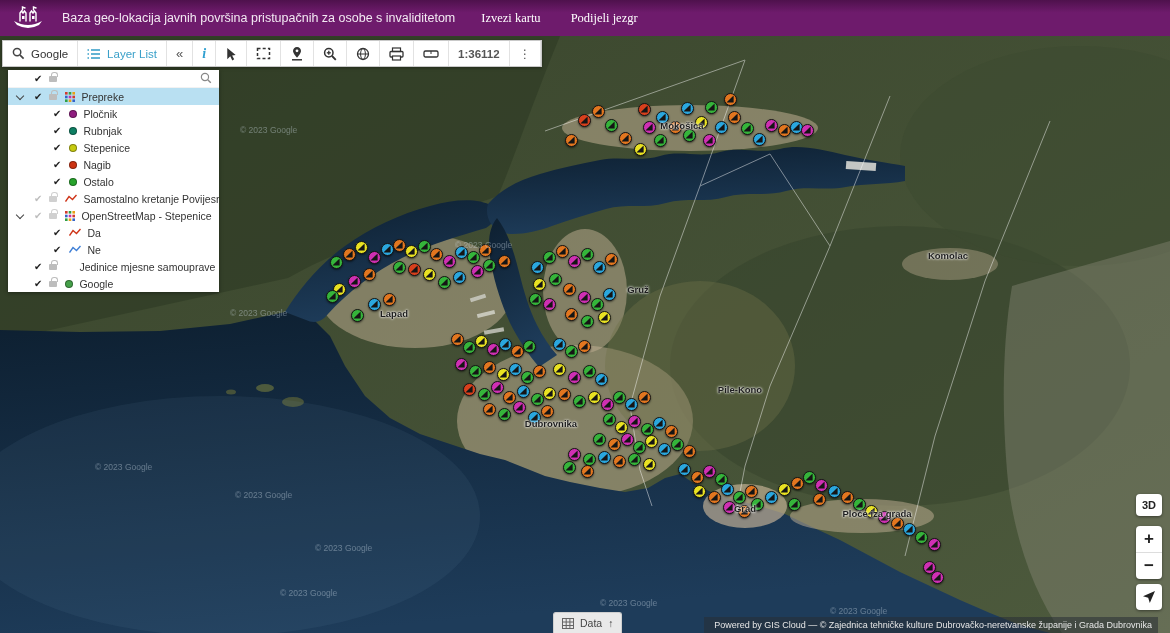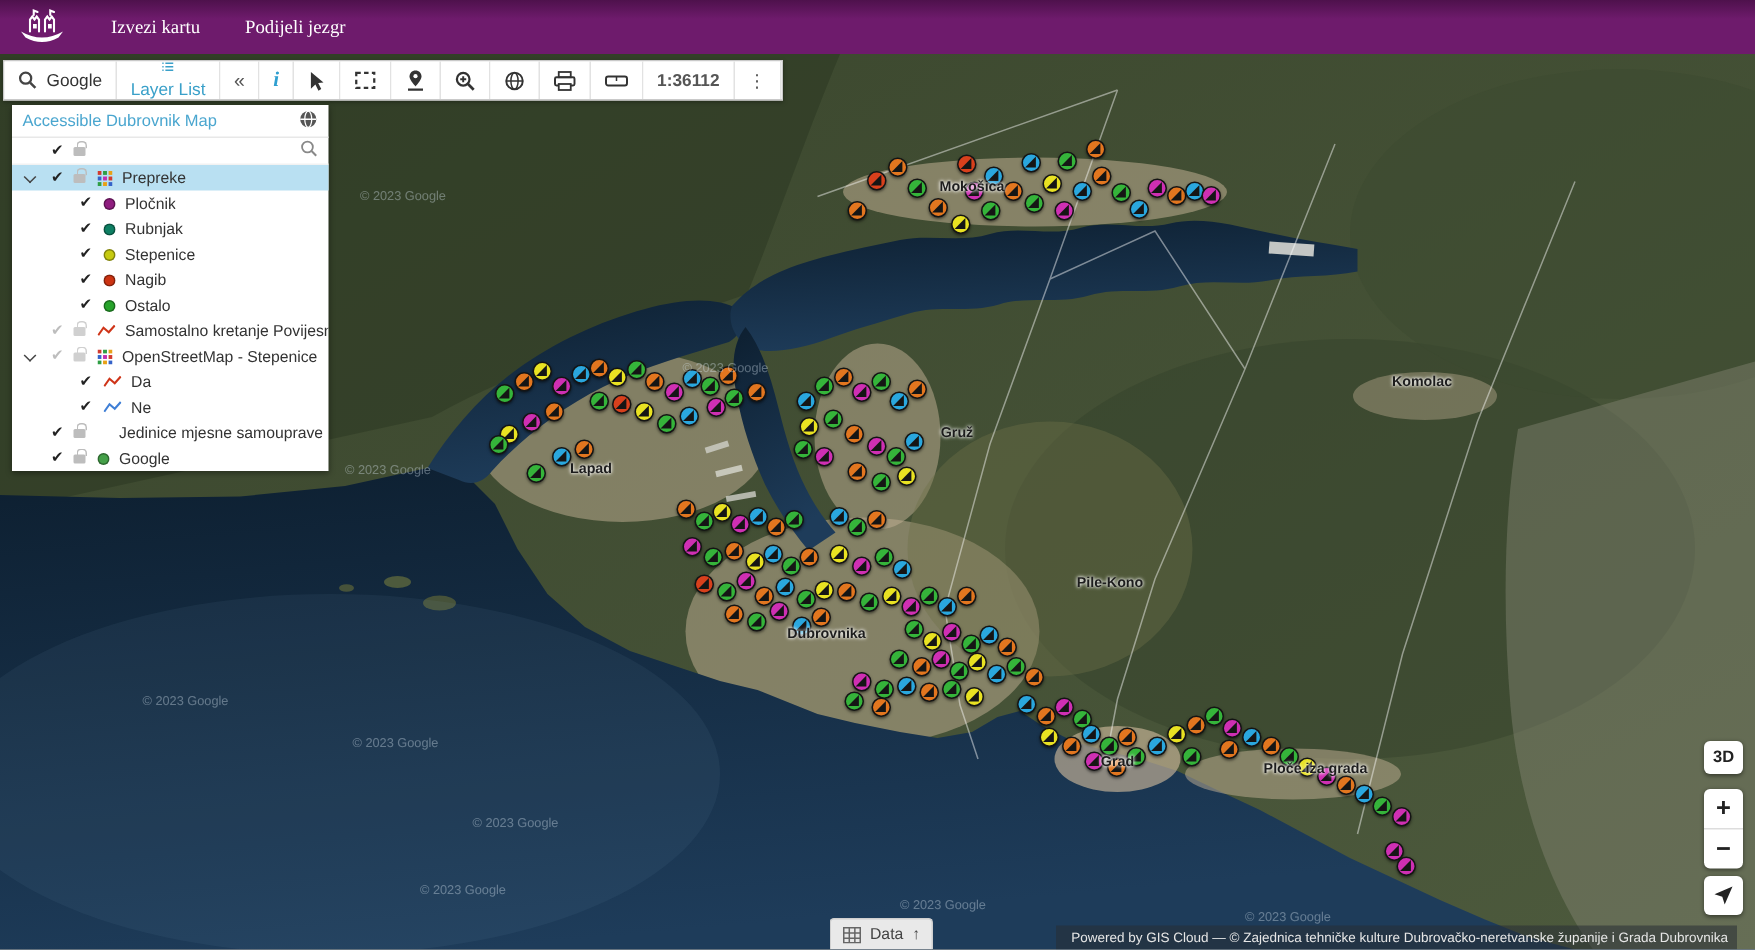--- a/index.html
+++ b/index.html
@@ -25,21 +25,21 @@
   .plabel { position:absolute; transform:translate(-50%,-50%); font-size:9.5px; font-weight:bold; color:#1d1d1d;
     text-shadow:0 0 2px #fff,0 0 3px rgba(255,255,255,.9); white-space:nowrap; }
   .wmark { position:absolute; font-size:8.5px; color:rgba(215,228,238,.38); white-space:nowrap; }
 
   
   .toolbar { position:absolute; left:2px; top:40px; z-index:20; display:flex; background:#fff;
     border:1px solid #c9c9c9; box-shadow:0 1px 3px rgba(0,0,0,.35); height:27px; align-items:stretch; }
   .tcell { display:flex; align-items:center; gap:6px; padding:0 9px; border-right:1px solid #e2e2e2;
     font-size:11.5px; color:#333; cursor:pointer; background:#fff; white-space:nowrap; }
   .tcell.last { border-right:none; }
-  .tcell.blue { color:#3aa0c9;flex-direction:column; }
+  .tcell.blue { color:#3aa0c9; }
   .tcell svg { display:block; }
   .t-guillemet { font-size:13px; color:#555; }
   .t-info { font-family:"Liberation Serif", serif; font-style:italic; font-weight:bold; font-size:14px; color:#2f9fd0; }
   .t-scale { color:#555; cursor:default;font-weight:bold; }
   .t-dots { font-size:12px; color:#555; letter-spacing:0; }
   .t-coords { color:#3aa0c9; cursor:default; }
 
   
   .layer-panel { position:absolute; left:8px; top:70px; width:211px; z-index:20; background:#fff;
     box-shadow:0 1px 4px rgba(0,0,0,.4); font-size:10.5px; color:#333; }
@@ -616,21 +616,21 @@
         <span class="wedge"></span>
       </div>
       <div class="marker" style="left: 923px; top: 561px; background: rgb(207, 47, 179);">
         <span class="wedge"></span>
       </div>
       <div class="marker" style="left: 931px; top: 571px; background: rgb(207, 47, 179);">
         <span class="wedge"></span>
       </div>
     </div>
   <div id="labels">
-      <div class="plabel" style="left: 648px; top: 125px;">Mokošica</div>
+      <div class="plabel" style="left: 682px; top: 125px;">Mokošica</div>
       <div class="plabel" style="left: 948px; top: 255px;">Komolac</div>
       <div class="plabel" style="left: 638px; top: 289px;">Gruž</div>
       <div class="plabel" style="left: 394px; top: 313px;">Lapad</div>
       <div class="plabel" style="left: 740px; top: 389px;">Pile-Kono</div>
       <div class="plabel" style="left: 551px; top: 423px;">Dubrovnika</div>
       <div class="plabel" style="left: 745px; top: 508px;">Grad</div>
       <div class="plabel" style="left: 877px; top: 513px;">Ploče iza grada</div>
       <div class="wmark" style="left: 240px; top: 125px;">© 2023 Google</div>
       <div class="wmark" style="left: 455px; top: 240px;">© 2023 Google</div>
       <div class="wmark" style="left: 230px; top: 308px;">© 2023 Google</div>
@@ -649,20 +649,21 @@
           <path d="M4,16 Q18,24 32,16 L29,20 Q18,26 7,20 Z" fill="#ffffff" stroke="none"></path>
           <path d="M10,16 V8 L11.5,6 L13,8 L14.5,6 L16,8 V16"></path>
           <path d="M20,16 V8 L21.5,6 L23,8 L24.5,6 L26,8 V16"></path>
           <path d="M12.5,5 L12.5,2 L15,3"></path>
           <path d="M23.5,5 L23.5,2 L26,3"></path>
           <rect x="12" y="11" width="2.5" height="3" fill="#ffffff" stroke="none"></rect>
           <rect x="22" y="11" width="2.5" height="3" fill="#ffffff" stroke="none"></rect>
         </g>
       </svg>
     </span>
+    <span class="hdr-title">Baza geo-lokacija javnih površina pristupačnih za osobe s invaliditetom</span>
     <div class="hdr-menu">
       <span>Izvezi kartu</span>
       <span>Podijeli jezgr</span>
     </div>
   </div>
 
   <div class="toolbar">
     <div class="tcell">
       <svg width="13" height="13" viewBox="0 0 14 14">
         <circle cx="5.5" cy="5.5" r="4" stroke="#444" stroke-width="1.6" fill="none"></circle>
@@ -734,30 +735,20 @@
         <line x1="8" y1="2" x2="8" y2="5" stroke="#333" stroke-width="1"></line>
       </svg>
     </div>
     <div class="tcell t-scale">1:36112</div>
     <div class="tcell">
       <span class="t-dots">⋮</span>
     </div>
   </div>
 
   <div class="layer-panel">
-    <div class="lp-header">
-      <span class="lp-title">Accessible Dubrovnik Map</span>
-      <span>
-        <svg width="13" height="13" viewBox="0 0 14 14">
-          <circle cx="7" cy="7" r="5.8" fill="#555"></circle>
-          <ellipse cx="7" cy="7" rx="2.5" ry="5.8" stroke="#fff" stroke-width="0.9" fill="none"></ellipse>
-          <line x1="1.2" y1="7" x2="12.8" y2="7" stroke="#fff" stroke-width="0.9"></line>
-        </svg>
-      </span>
-    </div>
     <div class="lp-master">
       <span class="chk" style="margin-left:26px">✔</span>
       <span class="lock"></span>
       <span class="lp-mag">
         <svg width="12" height="12" viewBox="0 0 14 14">
           <circle cx="5.8" cy="5.8" r="4.2" stroke="#888" stroke-width="1.4" fill="none"></circle>
           <line x1="9" y1="9" x2="12.6" y2="12.6" stroke="#888" stroke-width="1.6"></line>
         </svg>
       </span>
     </div>

